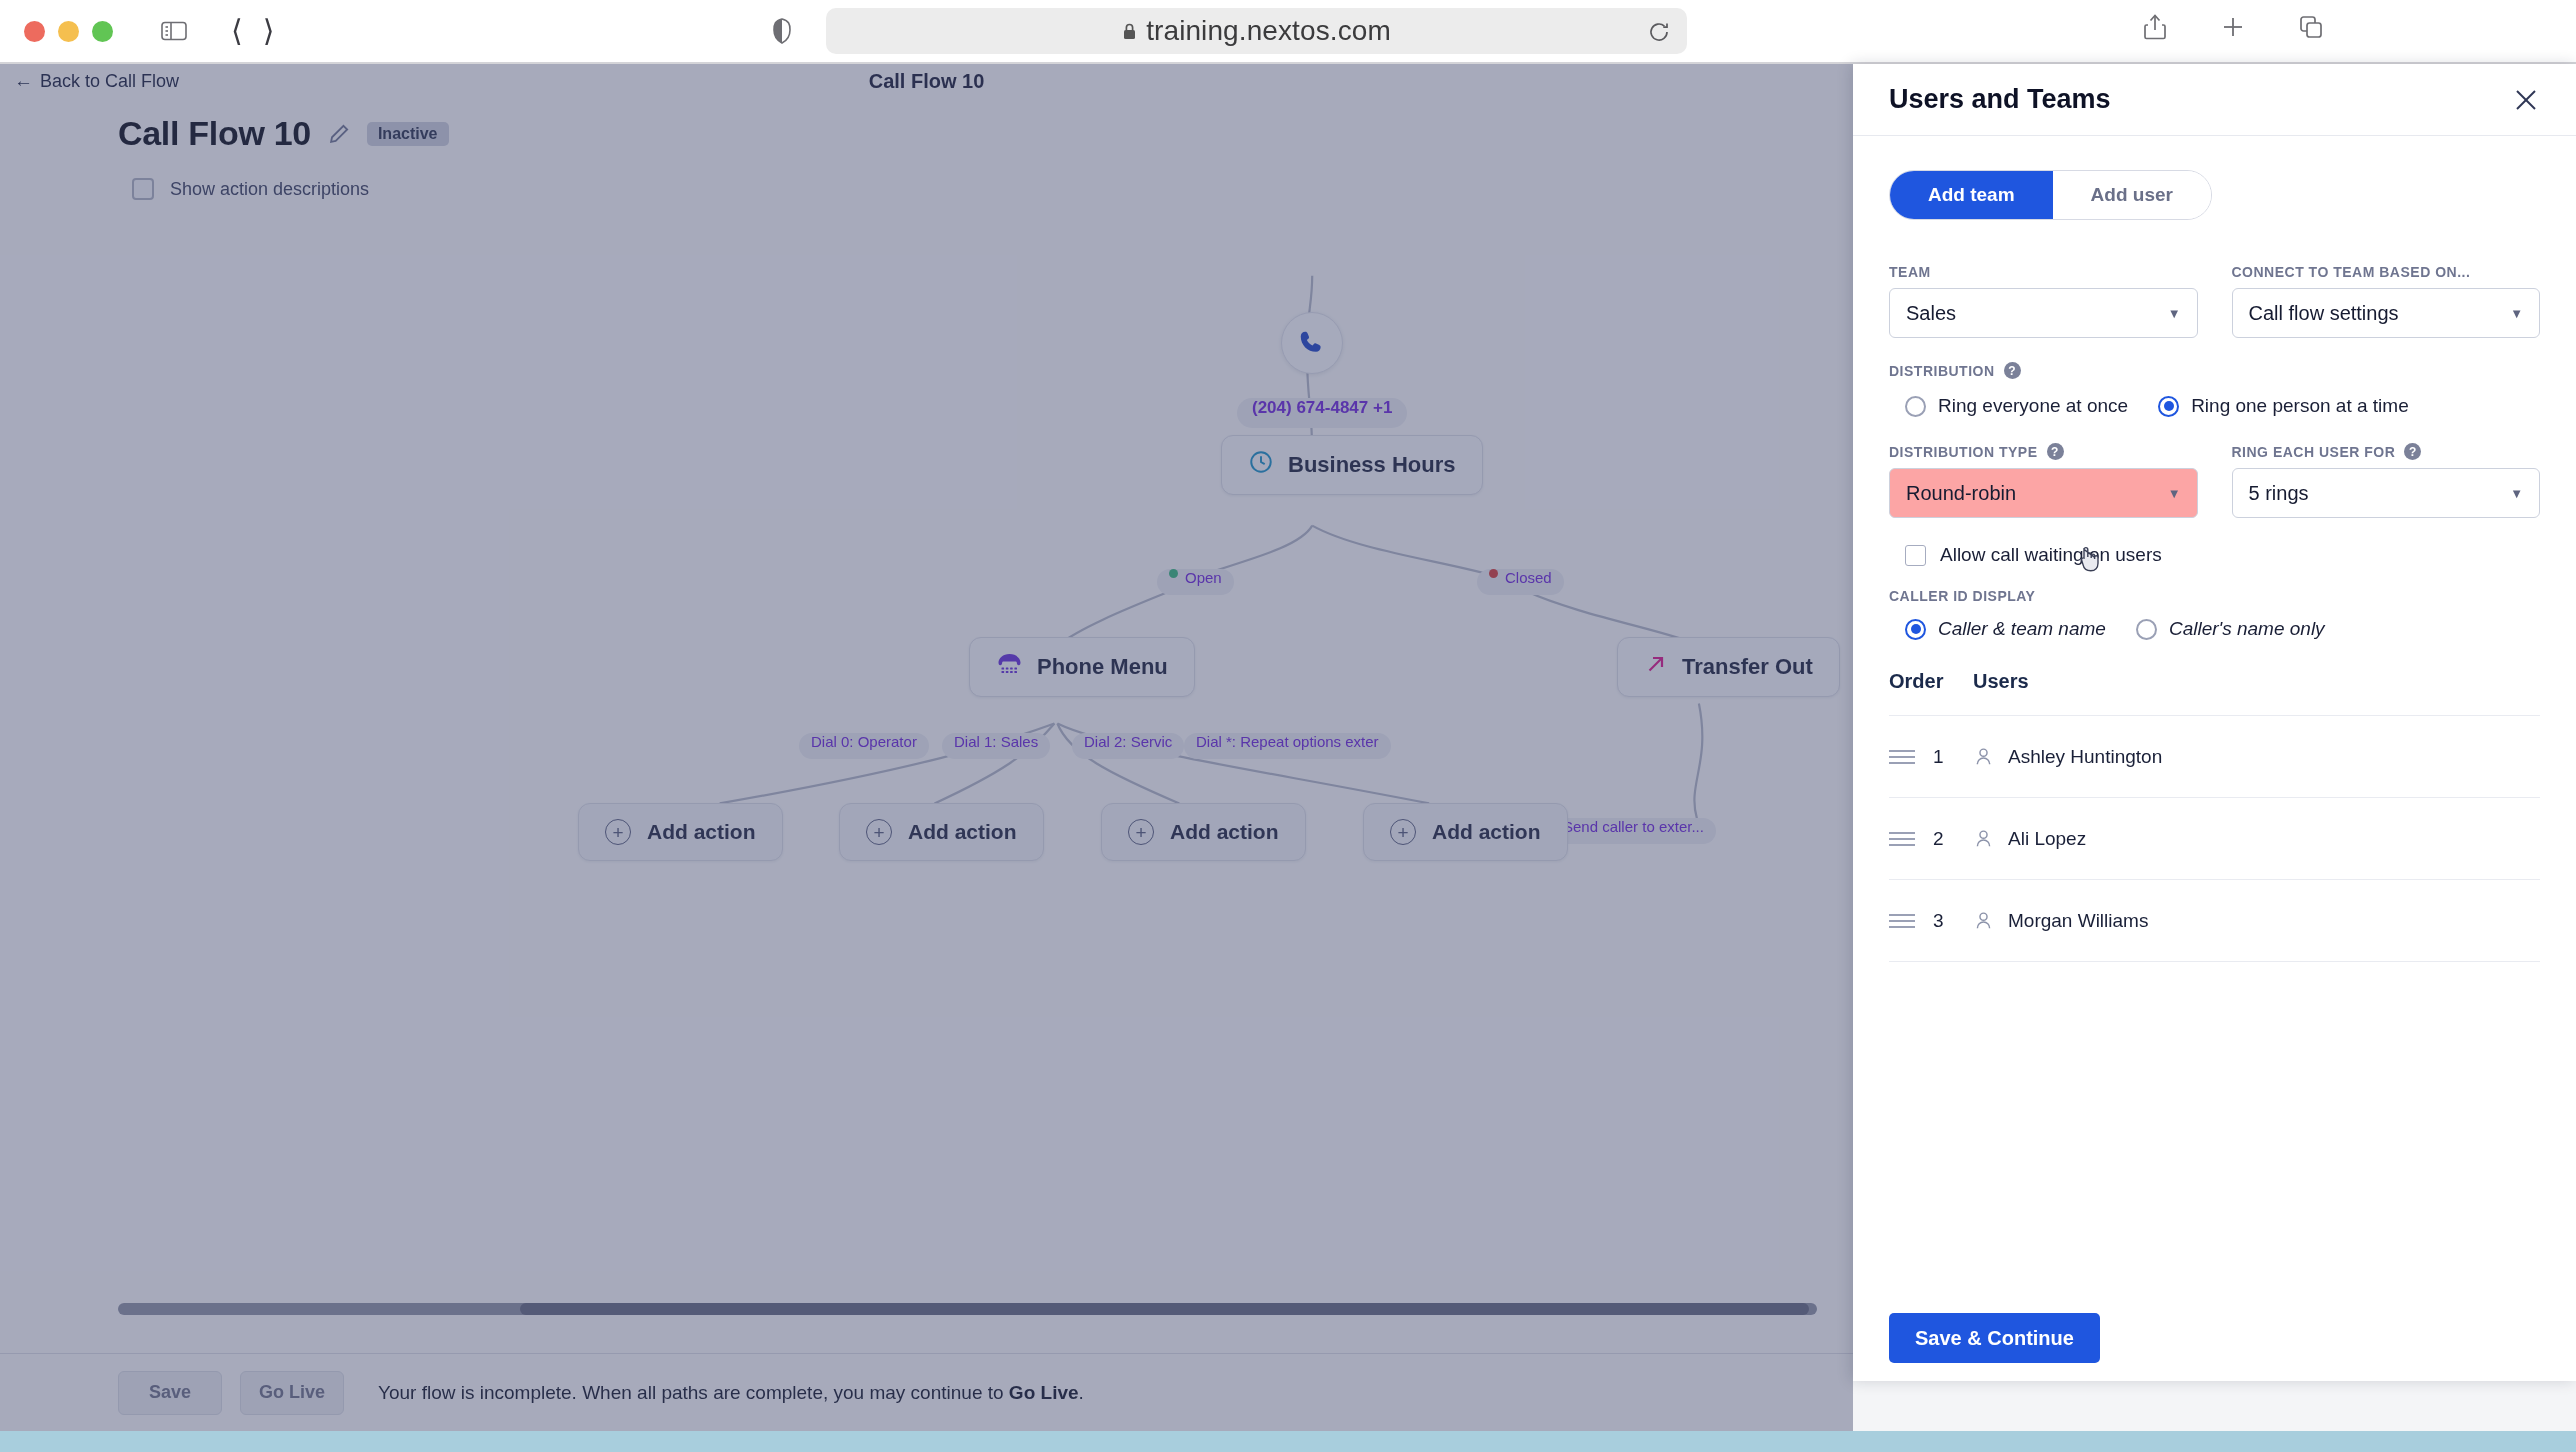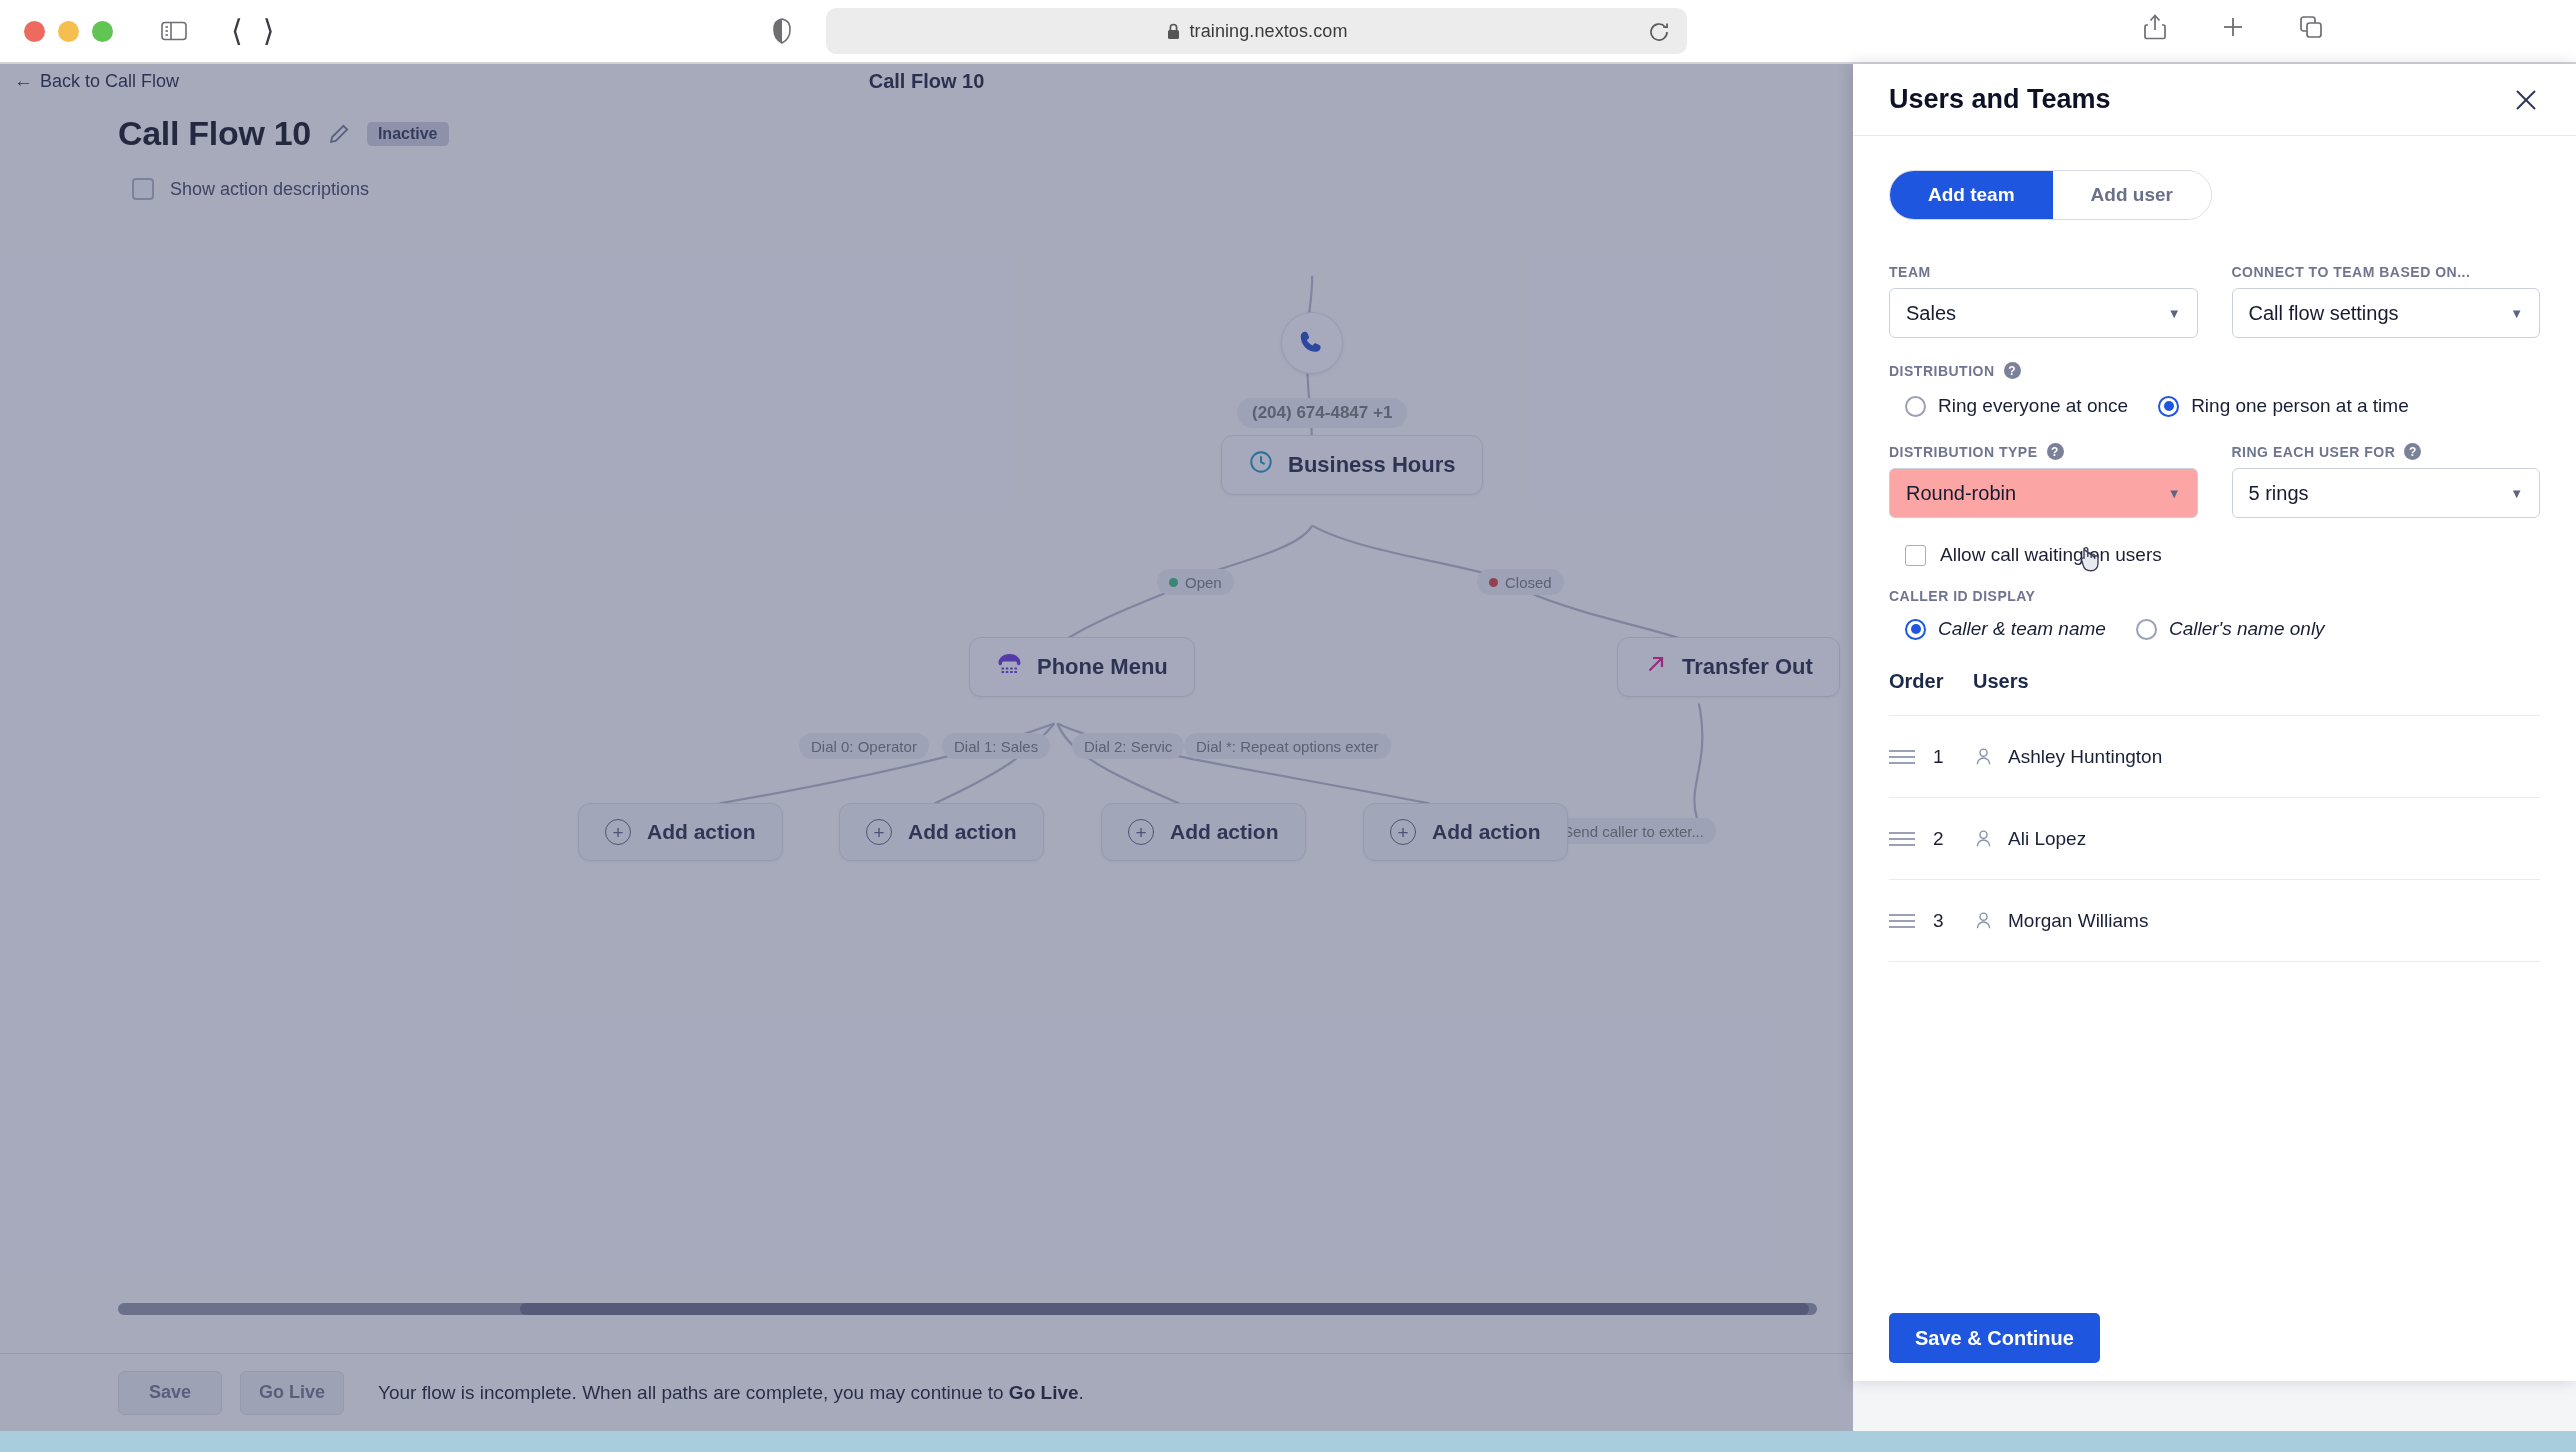--- a/index.html
+++ b/index.html
@@ -32,21 +32,21 @@
   .nav-arrows { display: flex; gap: 20px; margin-left: 40px; color: #3c3c43; }
   .arrow-glyph { font-size: 30px; line-height: 1; color: #3c3c43; font-family: "DejaVu Sans", sans-serif; }
 
   .shield-wrap { position: absolute; left: 765px; top: 14px; }
   .addr-bar {
     position: absolute; left: 826px; top: 8px; width: 861px; height: 46px;
     background: #ececec; border-radius: 10px;
     display: flex; align-items: center; justify-content: center;
     gap: 9px;
   }
-  .addr-text { font-size: 18px; color: #3b3b3d; letter-spacing: 0.1px; }
+  .addr-text { font-size: 28px; color: #3b3b3d; letter-spacing: 0.1px; }
   .lock-icon { color: #555; display: inline-flex; }
   .reload-btn { position: absolute; right: 16px; top: 12px; color: #5a5a5e; }
 
   .right-chrome {
     position: absolute; left: 2138px; top: 10px;
     display: flex; gap: 44px; align-items: center;
   }
 
   .chrome-divider {
     position: absolute; left: 0; top: 62px; width: 2576px; height: 2px;
@@ -102,22 +102,22 @@
   .node-start {
     position: absolute; width: 62px; height: 62px; border-radius: 50%;
     background: #f3f4f8; border: 1.6px solid #d9dce6;
     display: flex; align-items: center; justify-content: center;
     box-shadow: 0 1px 4px rgba(30,35,60,.1);
   }
   .pill {
     position: absolute;
     background: #e4e6ed; border-radius: 13px;
     height: 26px; padding: 0 12px;
-    display: flex; align-items: center; gap: 7px;
-    font-size: 15px; color: #737373; white-space: nowrap;
+    display: flex; align-items: flex-start; gap: 7px;
+    font-size: 15px; color: #6d28d9; white-space: nowrap;
   }
   .pill.big { height: 30px; font-size: 17px; border-radius: 15px; padding: 0 15px; font-weight: 600; }
   .status-dot { width: 9px; height: 9px; border-radius: 50%; display: inline-block; }
   .status-dot.open { background: #36b37e; }
   .status-dot.closed { background: #d23c3c; }
 
   .add-action {
     position: absolute;
     background: #eceef3; border: 1.6px solid #d5d8e2; border-radius: 12px;
     height: 58px; padding: 0 26px;

